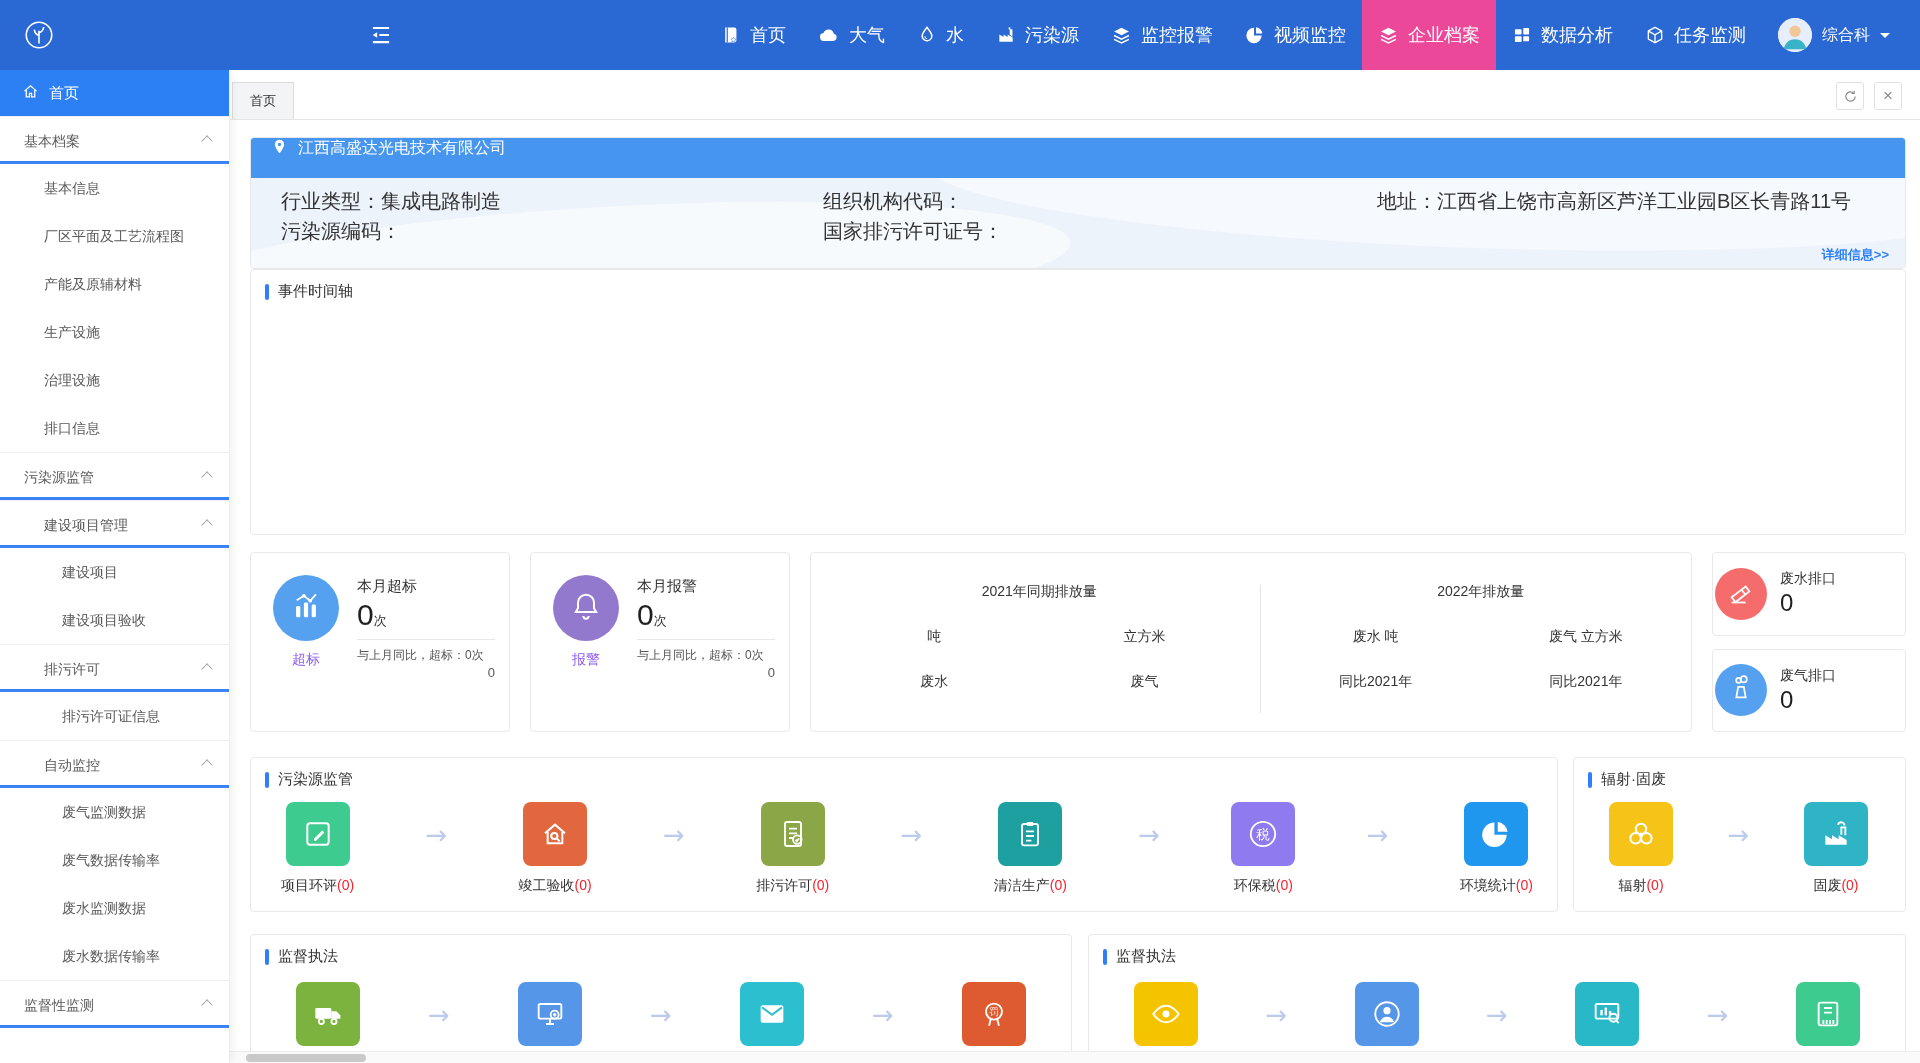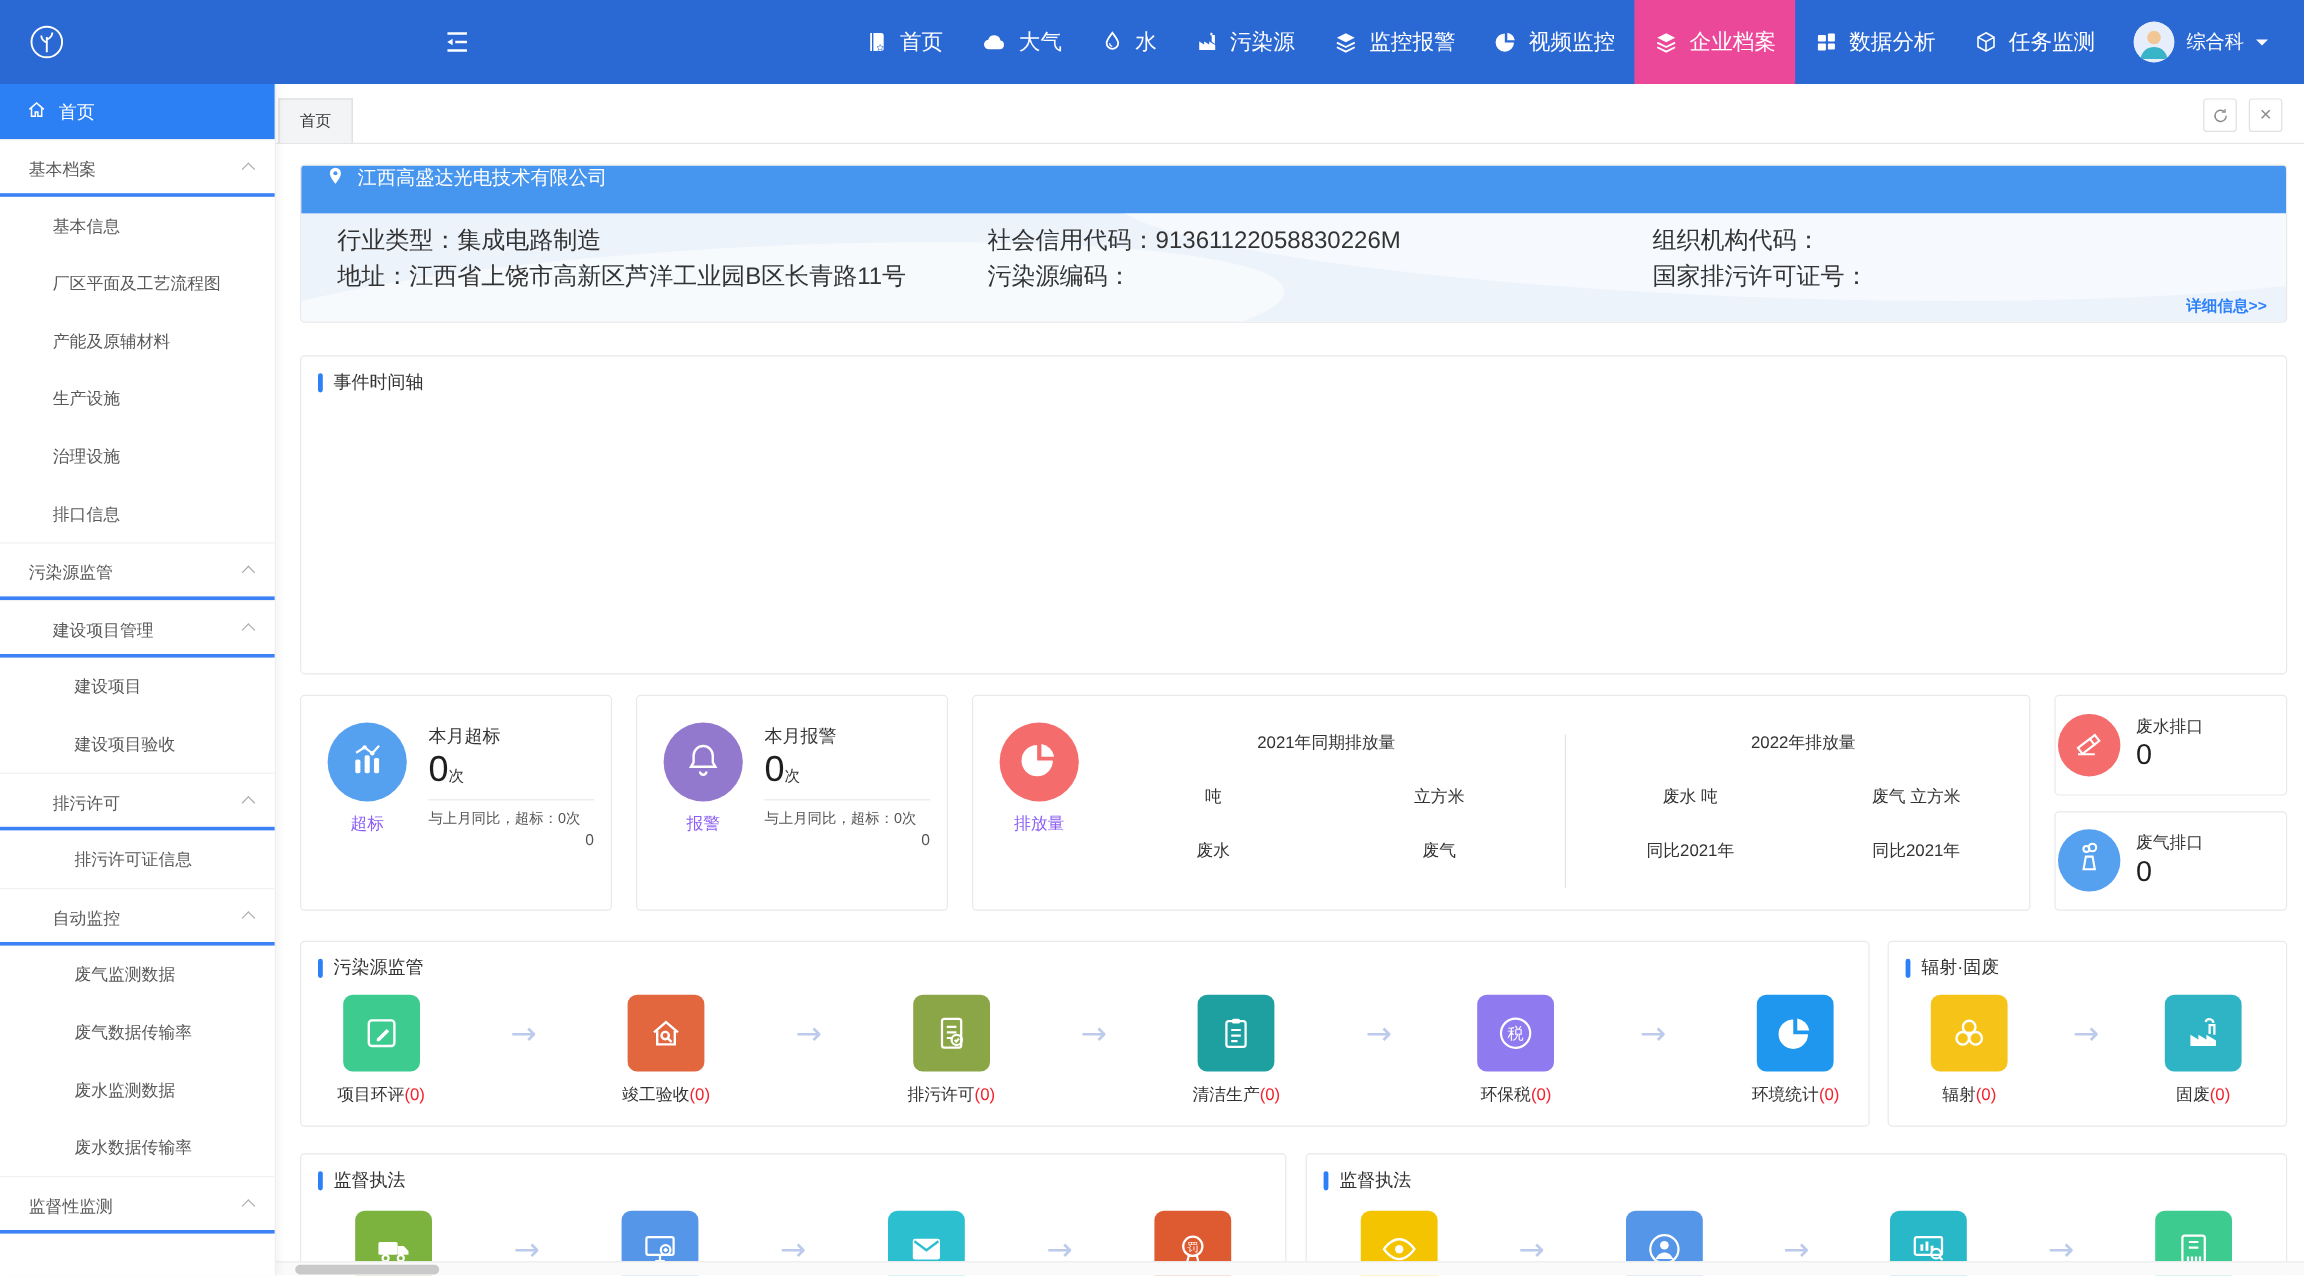--- a/index.html
+++ b/index.html
@@ -55,21 +55,21 @@
     background:#f7fafe;opacity:.8;border-radius:50%;transform:rotate(2deg)}
   .company-grid{position:relative;z-index:2;display:grid;grid-template-columns:542px 554px 1fr;row-gap:0}
   .cfield{font-size:20px;color:#333;line-height:30px;white-space:nowrap}
   .detail-link{position:absolute;z-index:3;right:16px;bottom:4px;font-size:13px;color:#2d80f7;cursor:pointer;font-weight:bold}
 
   
   .panel{border:1px solid #e9e9e9;border-radius:4px;background:#fff}
   .sec-title{display:flex;align-items:center;gap:9px;font-size:15px;color:#333;padding:12px 0 0 14px}
   .sec-bar{width:4px;height:16px;background:#2d80f7;border-radius:2px;flex:0 0 auto}
 
-  .timeline-panel{margin-top:27px;height:266px}
+  .timeline-panel{height:266px}
 
   
   .stats-row{margin-top:17px;display:flex;gap:20px;height:180px}
   .stat-card{display:flex;padding:22px 14px 0 18px;gap:14px}
   .stat-basic{width:260px;flex:0 0 auto}
   .stat-left{display:flex;flex-direction:column;align-items:center;gap:10px;width:74px;flex:0 0 auto}
   .stat-circle{width:66px;height:66px;border-radius:50%;display:flex;align-items:center;justify-content:center}
   .stat-caption{font-size:14px;color:#8b5cf6;white-space:nowrap}
   .stat-right{flex:1;min-width:0}
   .stat-title{font-size:15px;color:#333;margin-top:2px}
@@ -288,21 +288,20 @@
             <svg width="17" height="17" viewBox="0 0 24 24">
                 <path d="M12 2.5a6.5 6.5 0 0 1 6.5 6.5c0 4.8-6.5 12.5-6.5 12.5S5.5 13.8 5.5 9A6.5 6.5 0 0 1 12 2.5z" fill="#fff"></path>
                 <circle cx="12" cy="9" r="2.4" fill="#4695ee"></circle>
               </svg>
           </span>
           <span>江西高盛达光电技术有限公司</span>
         </div>
         <div class="company-body">
           <div class="company-grid">
             <div class="cfield"><span>行业类型：</span><span>集成电路制造</span></div>
-            <div class="cfield"><span>社会信用代码：</span><span>91361122058830226M</span></div>
             <div class="cfield"><span>组织机构代码：</span><span></span></div>
             <div class="cfield"><span>地址：</span><span>江西省上饶市高新区芦洋工业园B区长青路11号</span></div>
             <div class="cfield"><span>污染源编码：</span><span></span></div>
             <div class="cfield"><span>国家排污许可证号：</span><span></span></div>
           </div>
           <span class="detail-link">详细信息&gt;&gt;</span>
         </div>
       </section>
 
       <section class="panel timeline-panel">
@@ -354,31 +353,20 @@
           <div class="stat-right">
             <div class="stat-title">本月报警</div>
             <div class="stat-value"><span>0</span><span class="unit">次</span></div>
             <div class="stat-div"></div>
             <div class="stat-compare">与上月同比，超标：0次</div>
             <div class="stat-compare2">0</div>
           </div>
         </section>
 
         <section class="panel stat-card stat-emission">
-          <div class="stat-left">
-            <div class="stat-circle" style="background-color: rgb(245, 108, 108);">
-              <span>
-                <svg width="34" height="34" viewBox="0 0 24 24">
-                    <path d="M10.8 12.6V3.4A9.2 9.2 0 1 0 20 12.6z" fill="#fff"></path>
-                    <path d="M13.3 10.3V2.8a9.2 9.2 0 0 1 7.5 7.5z" fill="#fff"></path>
-                  </svg>
-              </span>
-            </div>
-            <div class="stat-caption">排放量</div>
-          </div>
           <div class="em-cols">
             <div class="em-col">
               <div class="em-title">2021年同期排放量</div>
               <div class="em-row">
                   <span>吨</span>
                   <span>立方米</span>
                 </div>
               <div class="em-row">
                   <span>废水</span>
                   <span>废气</span>

